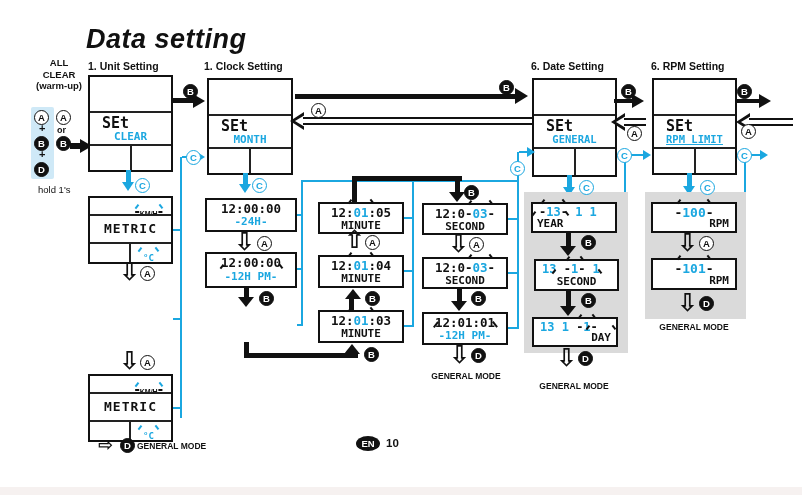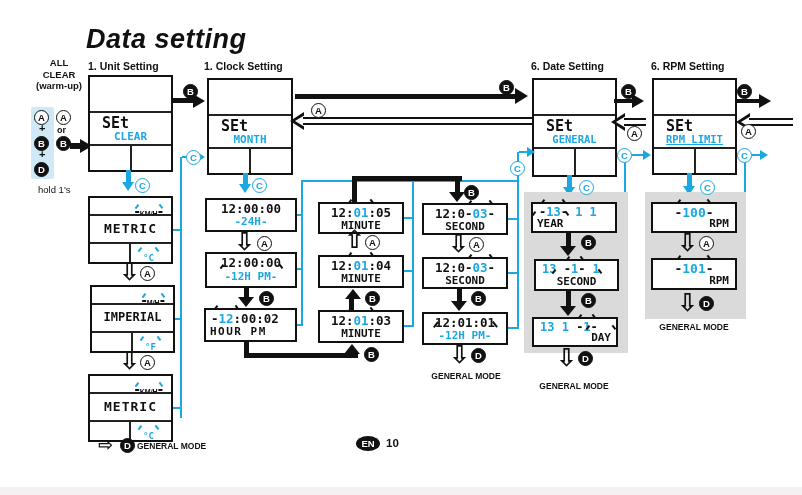--- a/index.html
+++ b/index.html
@@ -211,28 +211,20 @@
     <div class="abs" style="right:8px;top:4px;"><span class="dash"></span><span class="spd fl flc">KM/H</span><span class="dash"></span></div>
     <div class="ln" style="top:16px;"></div>
     <div class="abs lcd" style="left:0;right:0;top:23px;text-align:center;font-size:13px;letter-spacing:1px;">METRIC</div>
     <div class="ln" style="top:44px;"></div>
     <div class="vln" style="left:39px;top:44px;bottom:0;"></div>
     <div class="abs lcd cy fl flc" style="left:53px;top:49px;font-size:9px;">°C</div>
   </div>
   <div class="ga" style="left:119px;top:259px;">⇩</div>
   <div class="circ" style="left:140px;top:266px;">A</div>
 
-  <div class="scr" style="left:90px;top:285px;width:81px;height:64px;">
-    <div class="abs" style="right:8px;top:4px;"><span class="dash"></span><span class="spd fl flc">M/H</span><span class="dash"></span></div>
-    <div class="ln" style="top:16px;"></div>
-    <div class="abs lcd" style="left:0;right:0;top:23px;text-align:center;font-size:12px;">IMPERIAL</div>
-    <div class="ln" style="top:44px;"></div>
-    <div class="vln" style="left:39px;top:44px;bottom:0;"></div>
-    <div class="abs lcd cy fl flc" style="left:53px;top:49px;font-size:9px;">°F</div>
-  </div>
   <div class="ga" style="left:119px;top:348px;">⇩</div>
   <div class="circ" style="left:140px;top:355px;">A</div>
 
   <div class="scr" style="left:88px;top:374px;width:81px;height:64px;">
     <div class="abs" style="right:8px;top:4px;"><span class="dash"></span><span class="spd fl flc">KM/H</span><span class="dash"></span></div>
     <div class="ln" style="top:16px;"></div>
     <div class="abs lcd" style="left:0;right:0;top:23px;text-align:center;font-size:13px;letter-spacing:1px;">METRIC</div>
     <div class="ln" style="top:44px;"></div>
     <div class="vln" style="left:39px;top:44px;bottom:0;"></div>
     <div class="abs lcd cy fl flc" style="left:53px;top:49px;font-size:9px;">°C</div>
@@ -249,24 +241,20 @@
   <div class="circ" style="left:257px;top:236px;">A</div>
 
   <div class="scr" style="left:205px;top:252px;width:88px;height:32px;">
     <div class="val lcd"><span>12:00:00</span></div>
     <div class="lab lcd cy" style="top:16px;"><span class="fl">-12H PM-</span></div>
   </div>
   <div class="bh" style="left:244px;top:288px;width:5px;height:11px;"></div>
   <div class="td" style="left:238px;top:297px;"></div>
   <div class="circ k" style="left:259px;top:291px;">B</div>
 
-  <div class="scr" style="left:204px;top:308px;width:89px;height:30px;">
-    <div class="val lcd" style="text-align:left;padding-left:5px;"><span class="dash"></span><span class="cy fl">12</span><span>:00:02</span></div>
-    <div class="lab lcd" style="text-align:left;padding-left:4px;letter-spacing:1.5px;">HOUR PM</div>
-  </div>
 
   <div class="bh" style="left:244px;top:342px;width:5px;height:14px;"></div>
   <div class="bh" style="left:244px;top:353px;width:114px;height:5px;"></div>
   <div class="tu" style="left:344px;top:344px;"></div>
   <div class="circ k" style="left:364px;top:347px;">B</div>
 
   <div class="scr" style="left:318px;top:202px;width:82px;height:28px;">
     <div class="val lcd"><span>12:</span><span class="cy fl">01</span><span>:05</span></div>
     <div class="lab lcd">MINUTE</div>
   </div>

